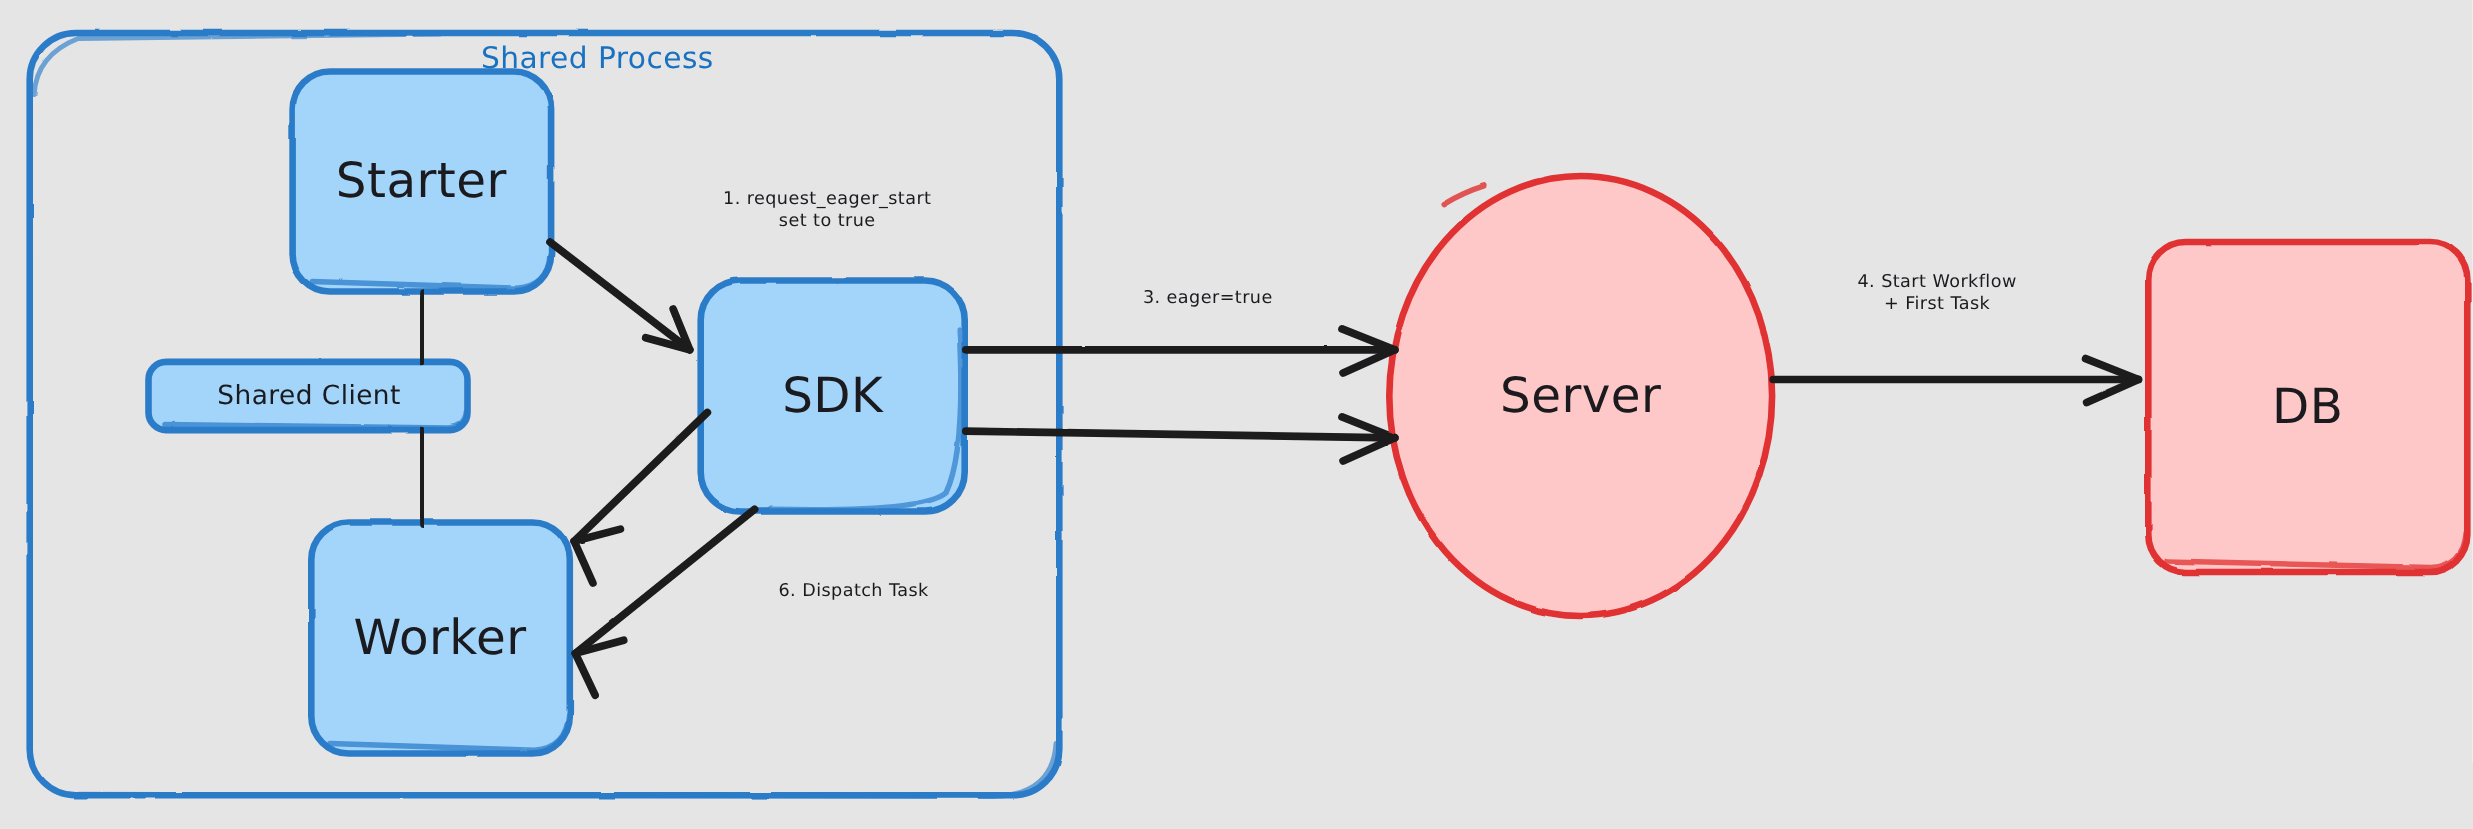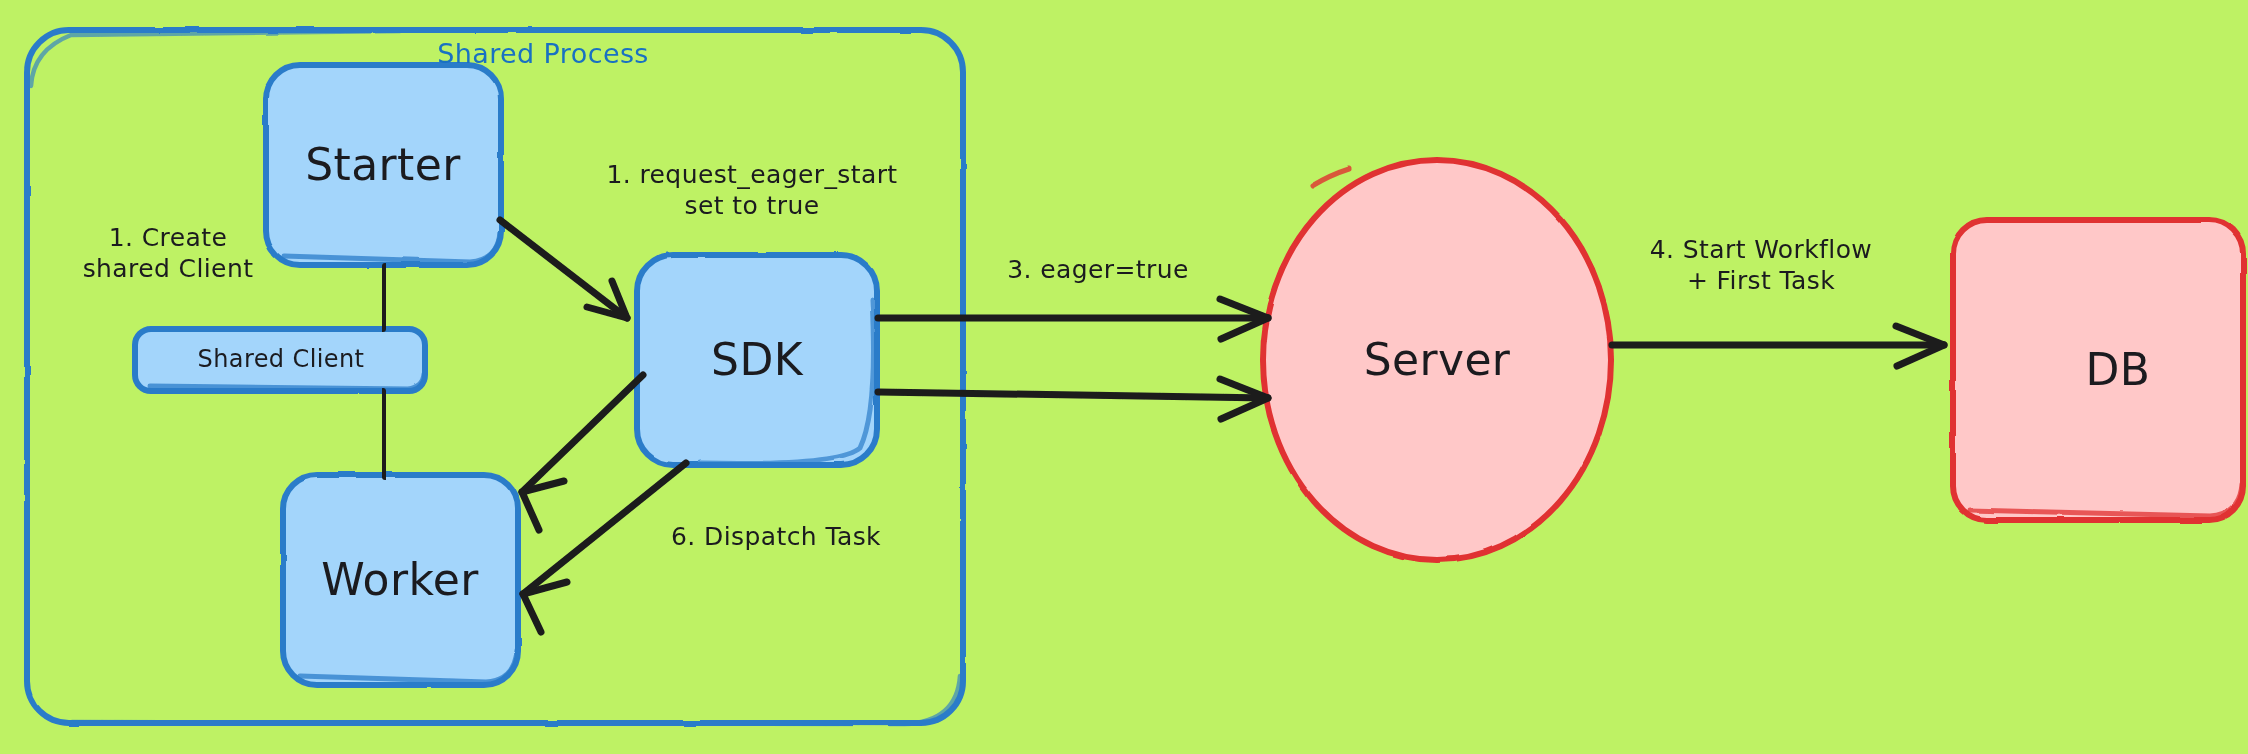--- a/index.html
+++ b/index.html
@@ -11,21 +11,21 @@
   body {
     width: 2248px;
     height: 754px;
     overflow: hidden;
     font-family: "DejaVu Sans", sans-serif;
   }
   #canvas {
     position: relative;
     width: 2248px;
     height: 754px;
-    background: #bef264;
+    background: #e5e5e5;
   }
   #art {
     position: absolute;
     left: 0;
     top: 0;
     width: 2248px;
     height: 754px;
   }
   .lbl {
     position: absolute;
@@ -39,21 +39,21 @@
   }
   .node-label {
     font-size: 44px;
     transform: translate(-50%, -50%);
   }
   .node-label-sm {
     font-size: 24px;
     transform: translate(-50%, -50%);
   }
   .edge-label {
-    font-size: 25px;
+    font-size: 16px;
     transform: translate(-50%, -50%);
   }
   .frame-label {
     font-size: 27px;
     color: #1971c2;
     transform: translate(-50%, -50%);
   }
 </style>
 </head>
 <body>
@@ -151,27 +151,25 @@
   <div class="lbl node-label" style="left:383px; top:165px;">Starter</div>
 
   <div class="lbl node-label-sm" style="left:281px; top:360px;">Shared Client</div>
 
   <div class="lbl node-label" style="left:400px; top:580px;">Worker</div>
 
   <div class="lbl node-label" style="left:757px; top:360px;">SDK</div>
 
   <div class="lbl node-label" style="left:1437px; top:360px;">Server</div>
 
-  <div class="lbl node-label" style="left:2098px; top:370px;margin-left:20px;">DB</div>
+  <div class="lbl node-label" style="left:2098px; top:370px;">DB</div>
 
   <div class="lbl edge-label" style="left:752px; top:190px;">1. request_eager_start
 set to true</div>
 
-  <div class="lbl edge-label" style="left:168px; top:253px;">1. Create
-shared Client</div>
 
 
   <div class="lbl edge-label" style="left:1098px; top:270px;">3. eager=true</div>
 
   <div class="lbl edge-label" style="left:1761px; top:265px;text-align:center;">4. Start Workflow
 + First Task</div>
 
 
   <div class="lbl edge-label" style="left:776px; top:537px;">6. Dispatch Task</div>
 

